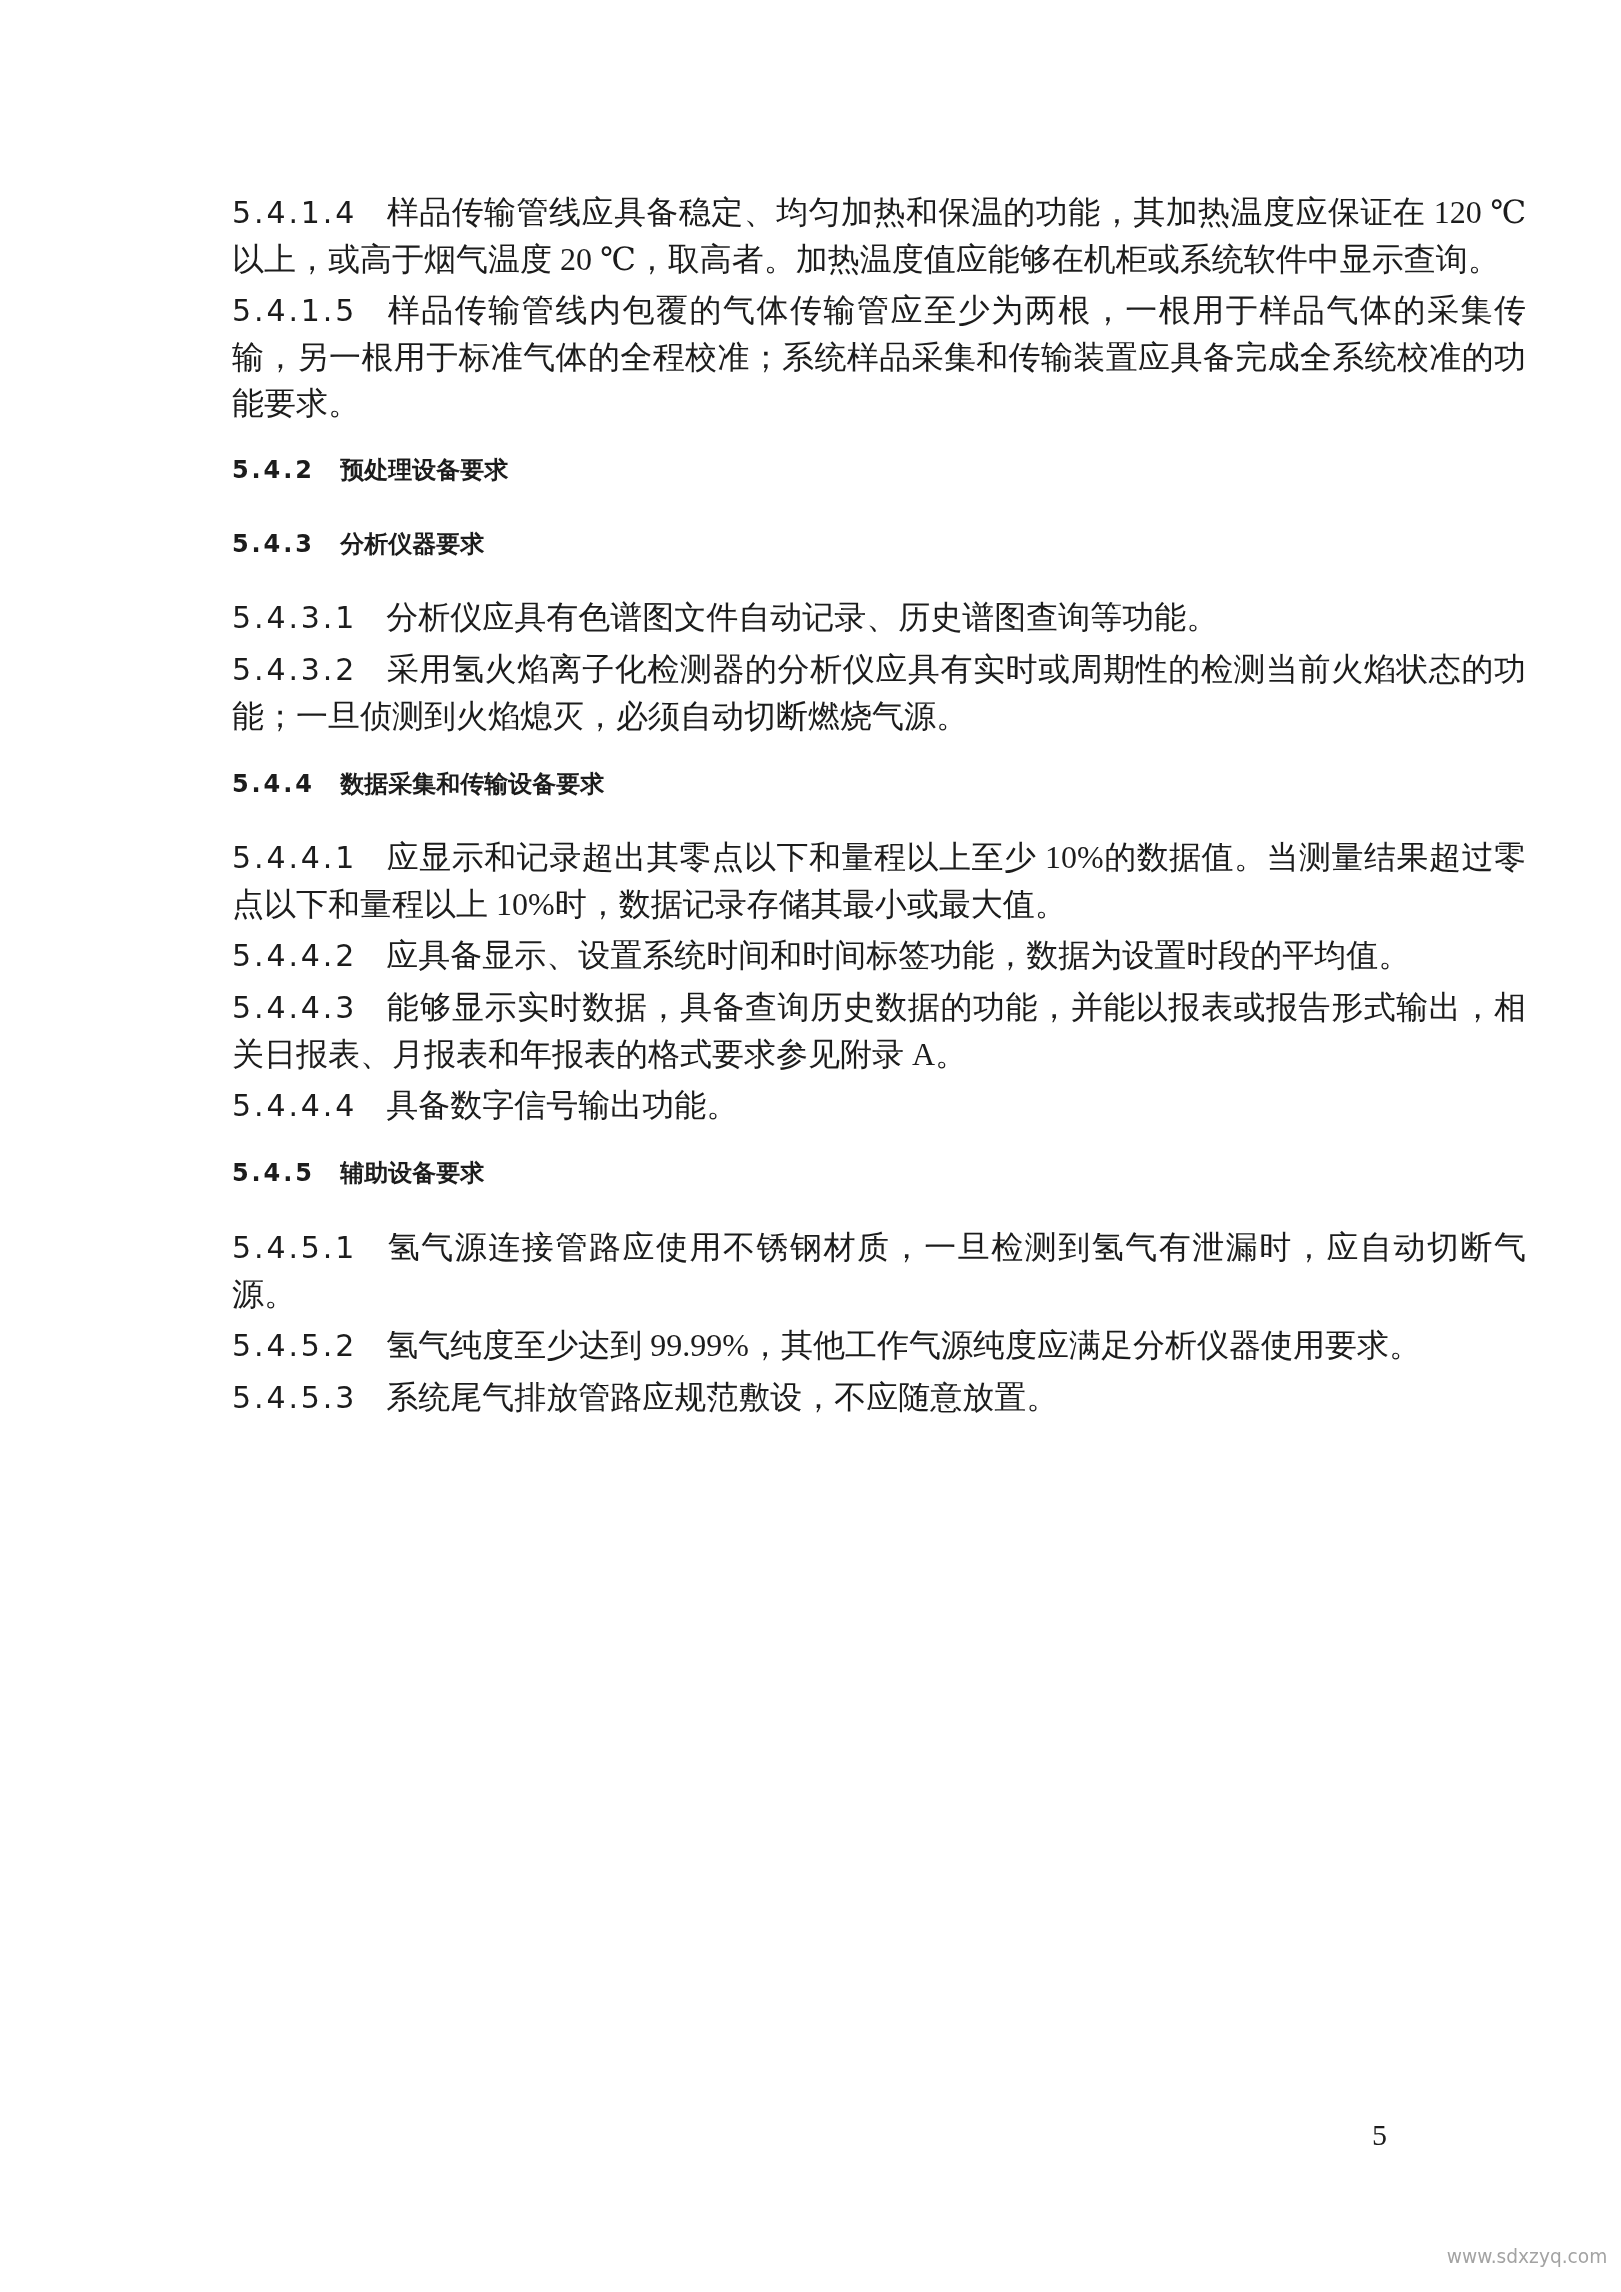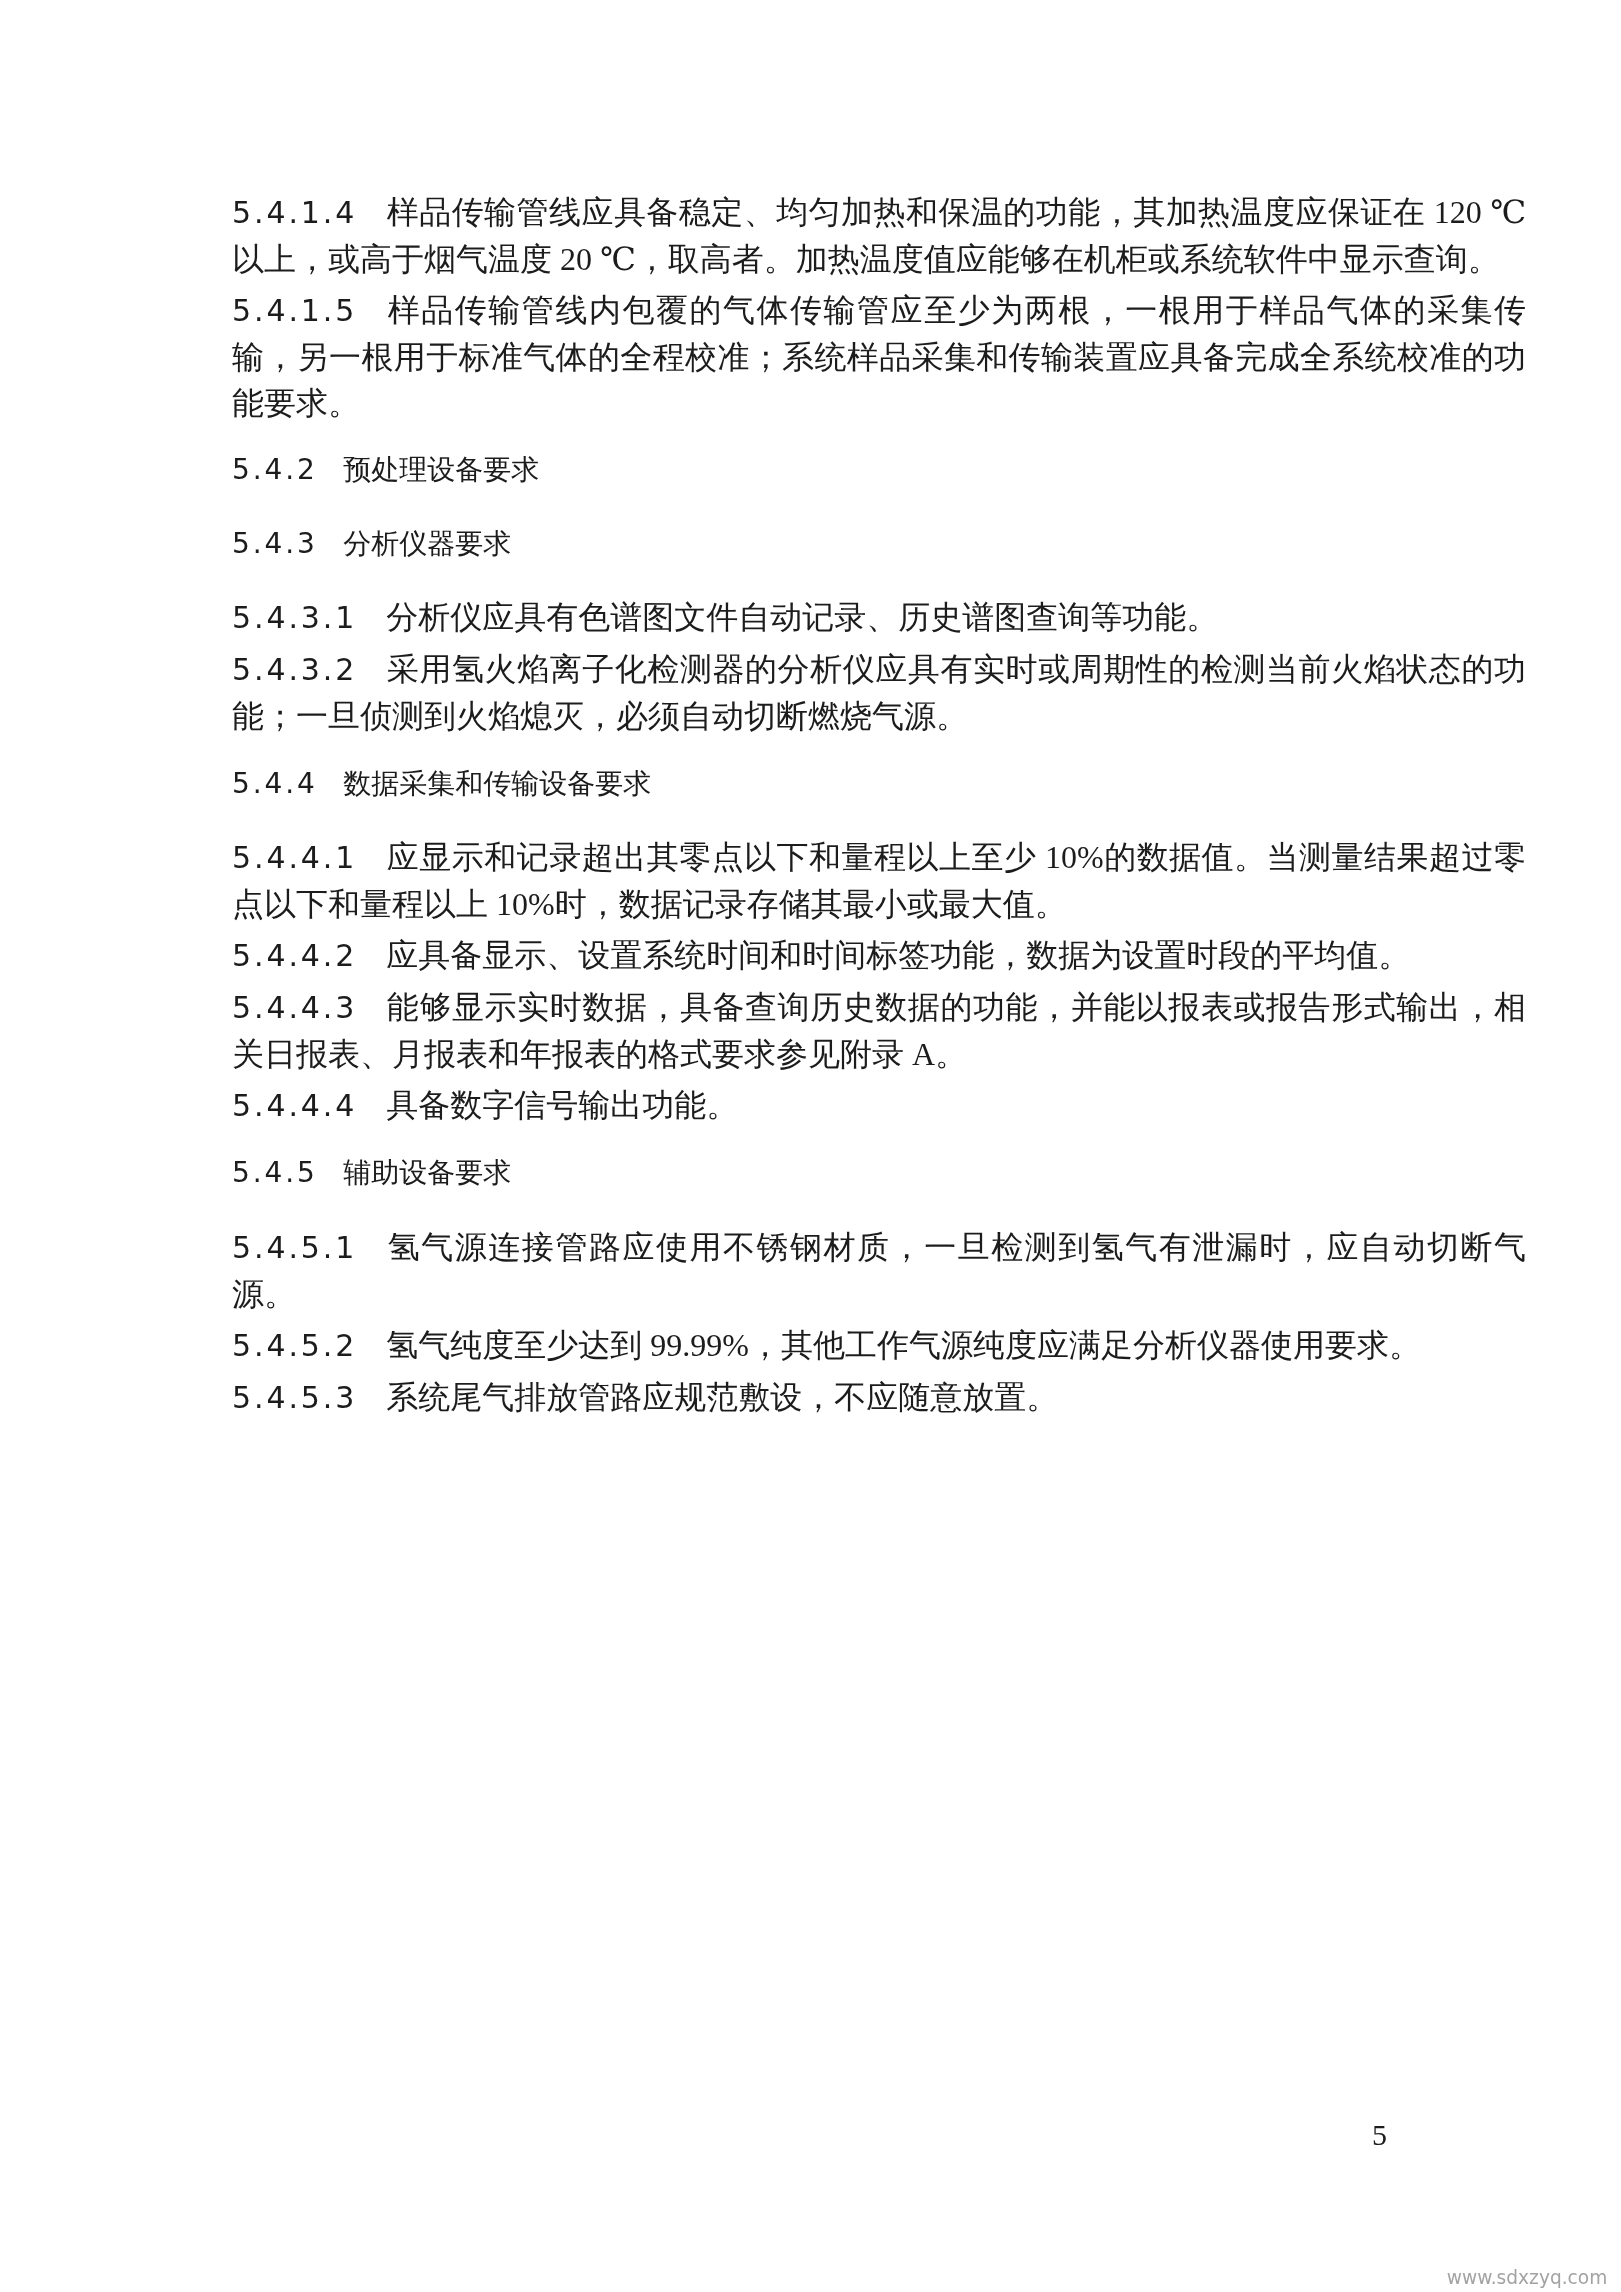--- a/index.html
+++ b/index.html
@@ -32,23 +32,23 @@
   }
   .clause-num {
     font-family: "DejaVu Sans", "Liberation Sans", sans-serif;
     font-size: 30px;
     letter-spacing: 2.9px;
     padding-right: 29px;
     white-space: nowrap;
   }
   h2.sec-heading {
     font-family: "DejaVu Sans", "Liberation Sans", sans-serif;
-    font-size: 28px;
+    font-size: 24px;
     line-height: 46px;
-    font-weight: normal;
+    font-weight: bold;
     margin: 21.6px 0 27.4px 0;
   }
   h2.sec-heading .heading-num {
     letter-spacing: 2.9px;
     padding-right: 25.5px;
   }
   .page-number {
     position: absolute;
     left: 1372px;
     top: 2117px;
@@ -57,21 +57,20 @@
     font-family: "Liberation Serif", "DejaVu Serif", serif;
     color: #1c1c1c;
   }
   .watermark {
     position: absolute;
     right: 13.7px;
     top: 2246px;
     font-size: 18.6px;
     color: #a3a3a3;
     font-family: "DejaVu Sans", "Liberation Sans", sans-serif;
-    margin-top: 21px;
   }
 </style>
 </head>
 <body>
 
 <div class="page">
   <div class="content">
 
     <p class="clause"><span class="clause-num">5.4.1.4</span><span>样品传输管线应具备稳定、均匀加热和保温的功能，其加热温度应保证在 120 ℃ 以上，或高于烟气温度 20 ℃，取高者。加热温度值应能够在机柜或系统软件中显示查询。</span></p>
 

